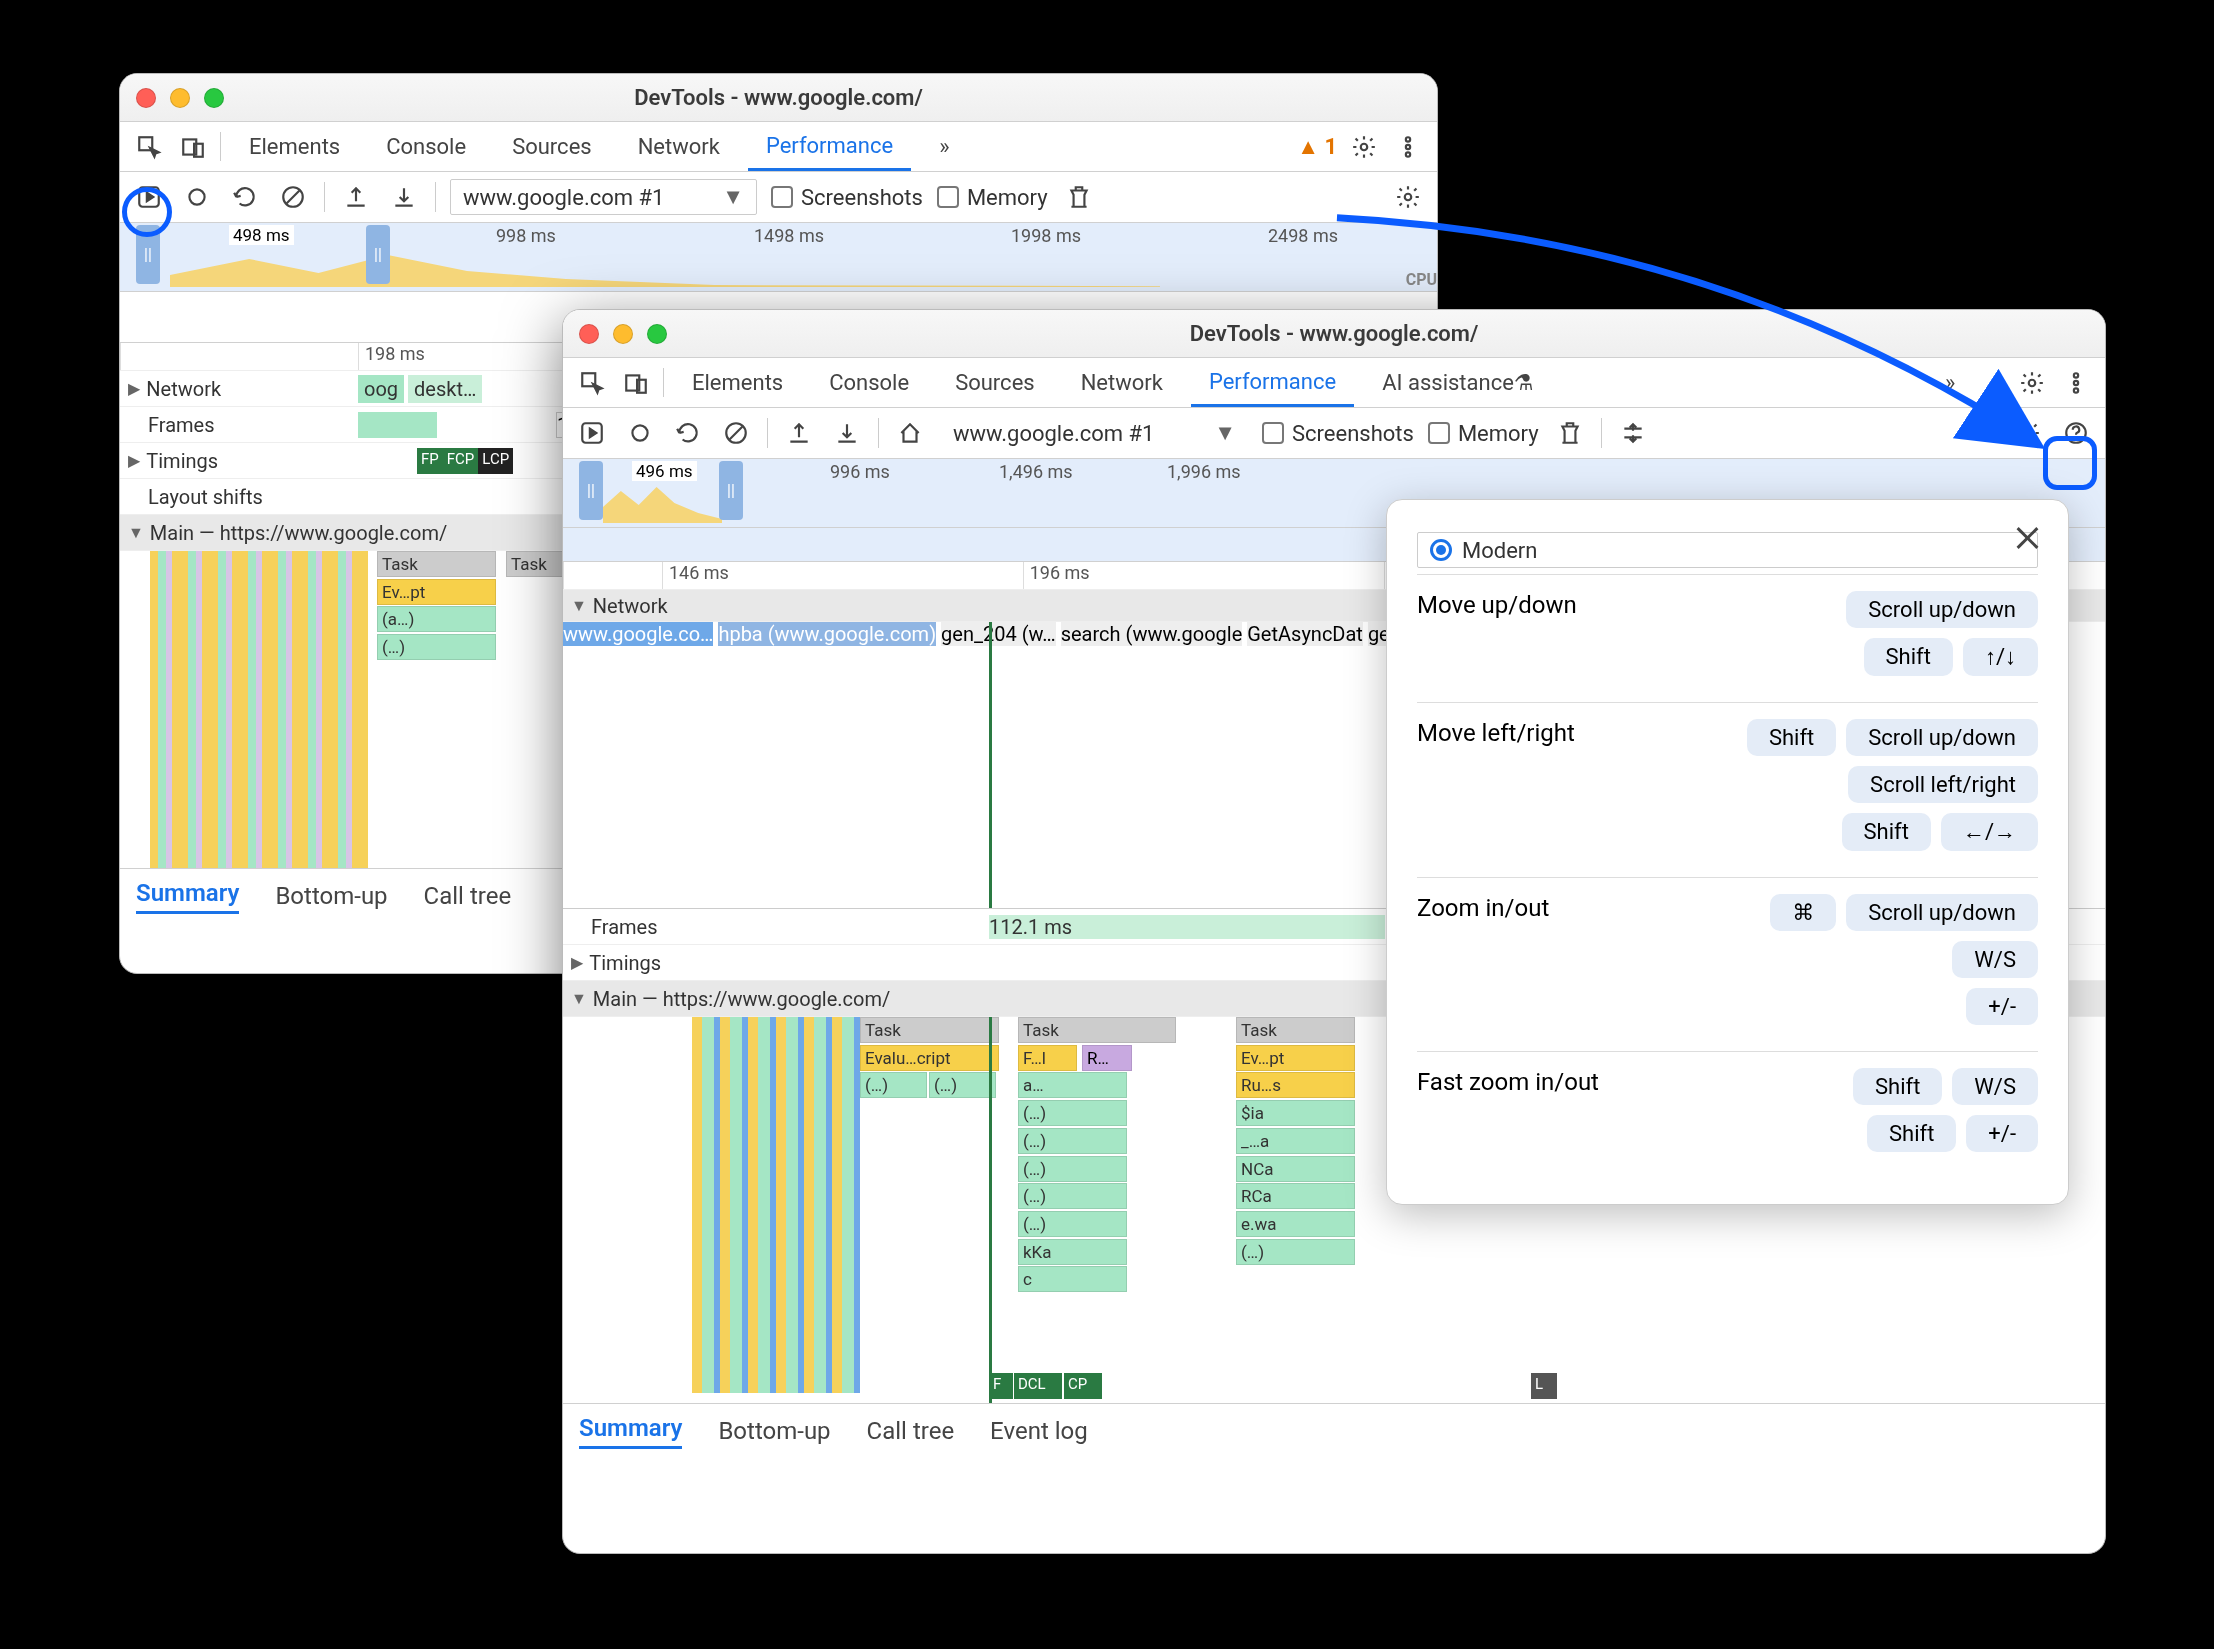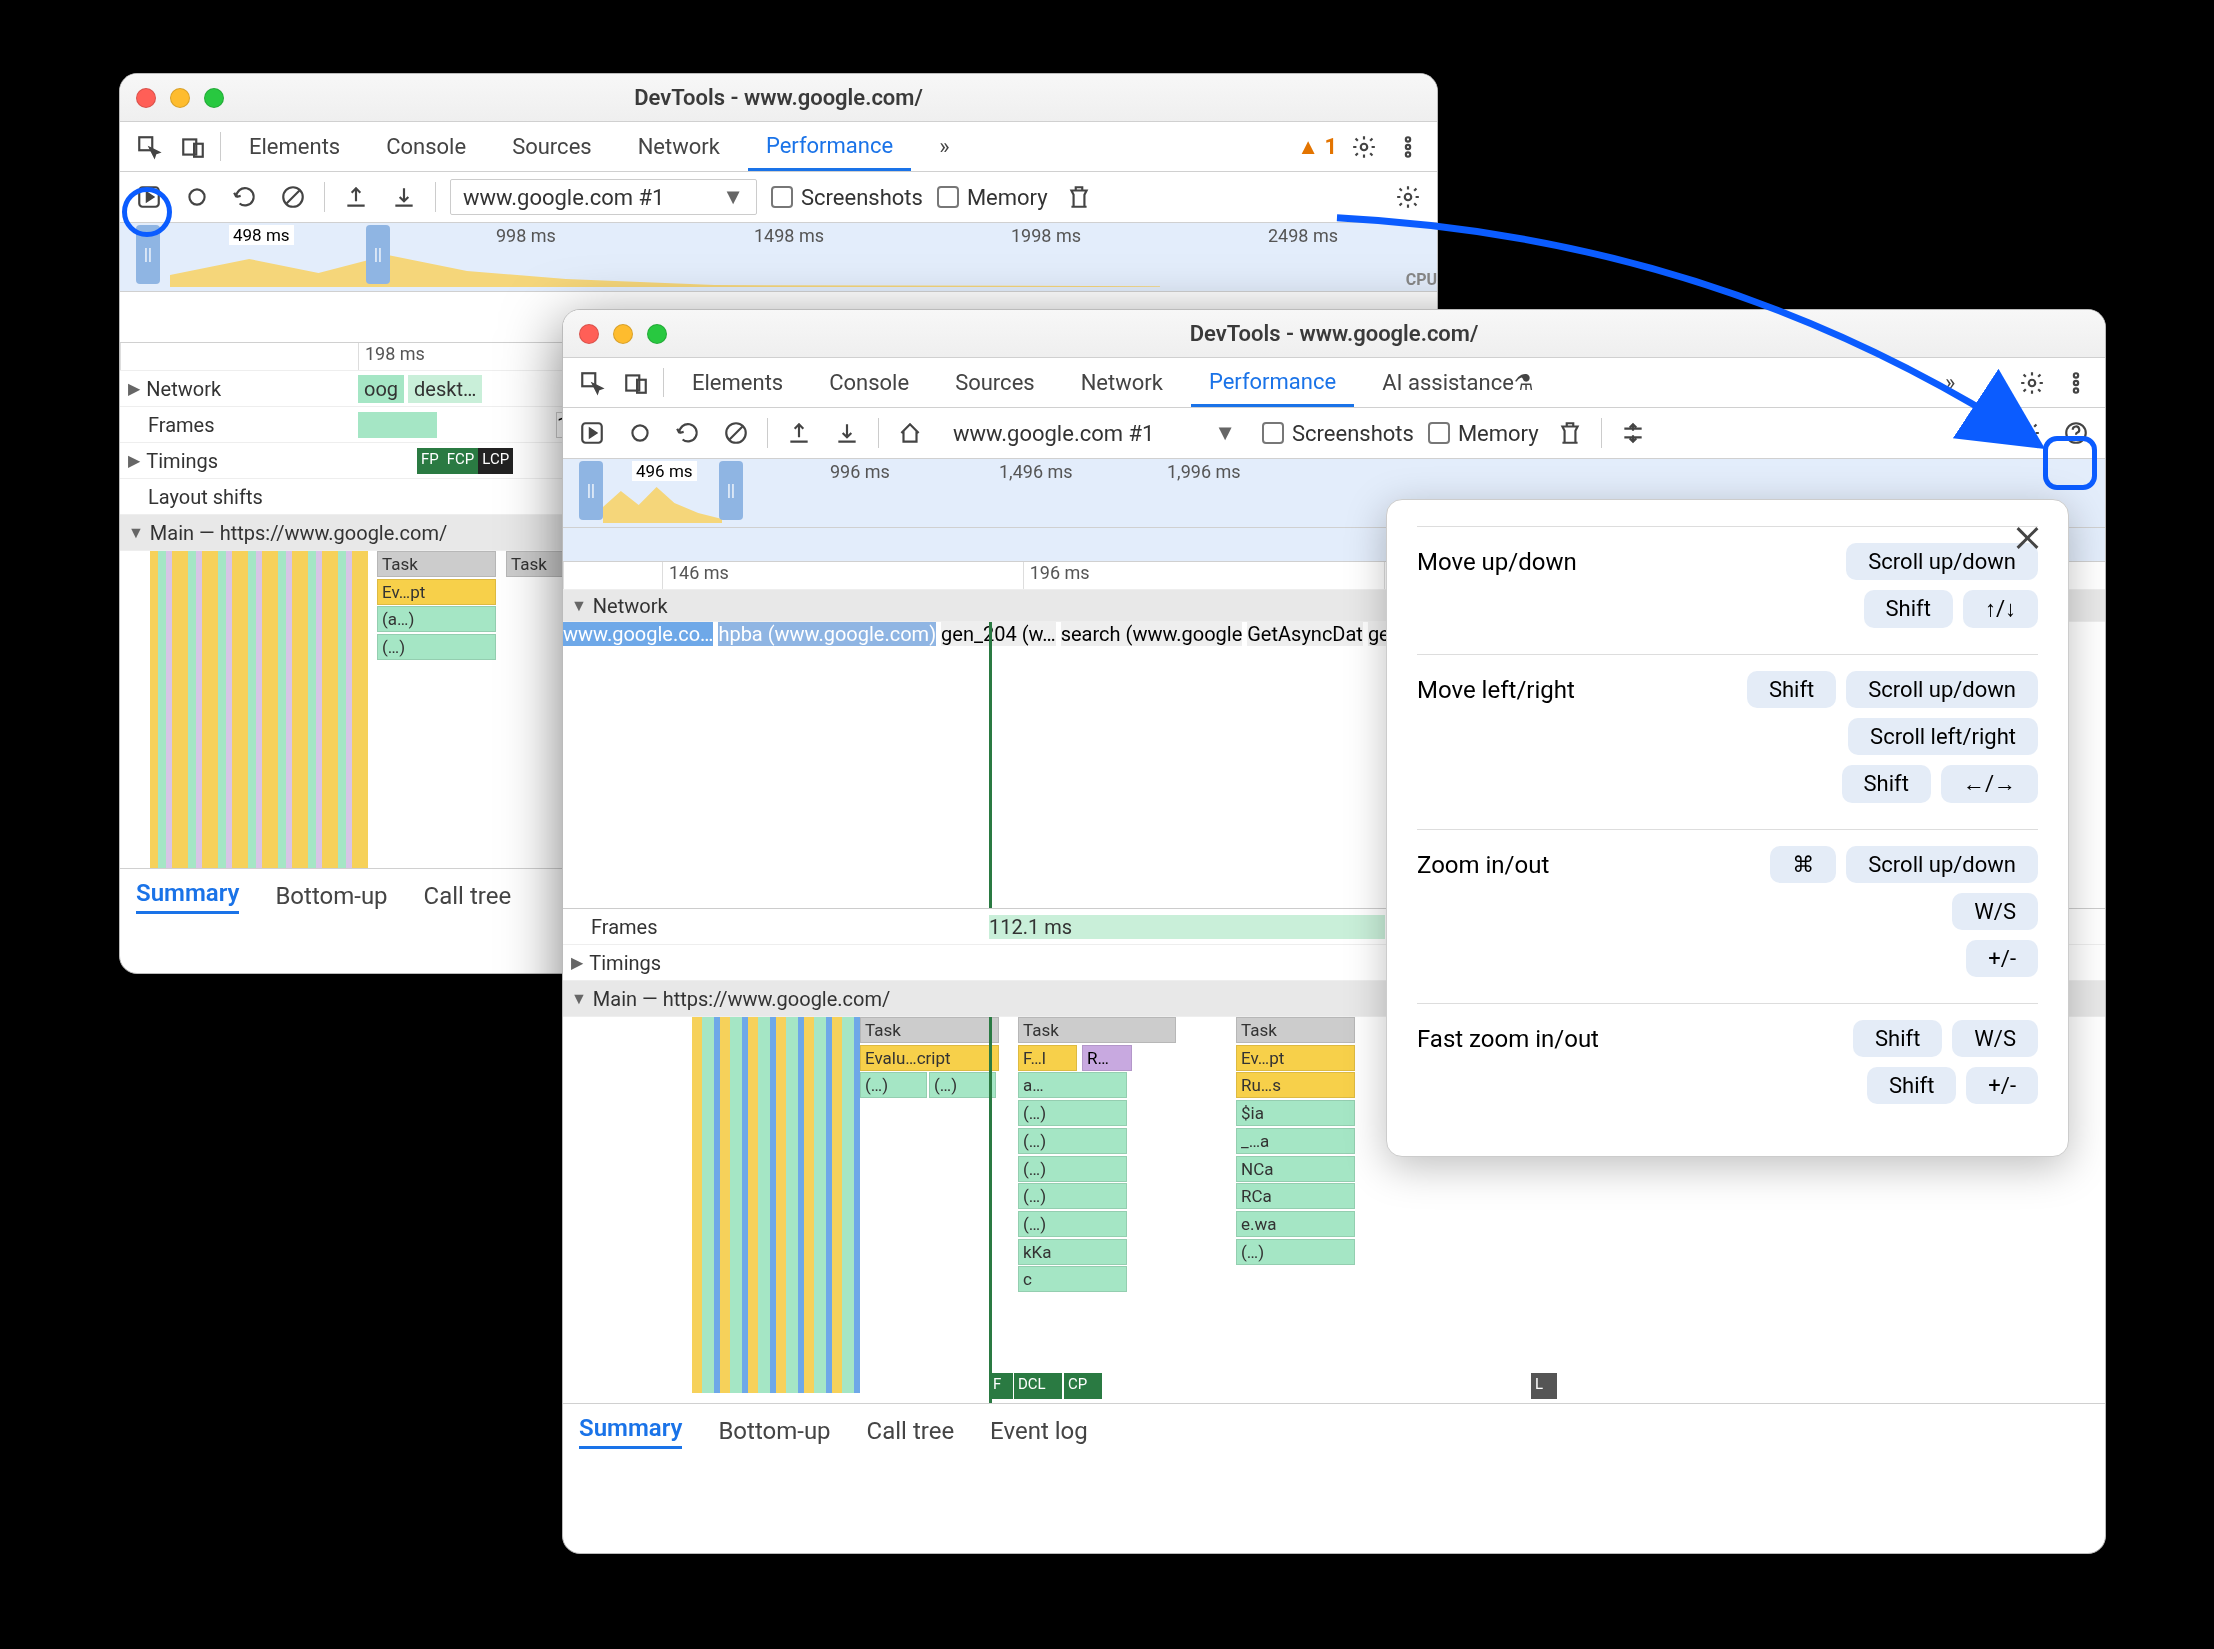--- a/index.html
+++ b/index.html
@@ -34,21 +34,21 @@
 .bluebar{background:#6ea8e8;color:#fff;}
 .bottomtabs { display:flex; height:55px; border-top:1px solid #d0d0d0; align-items:center; padding:0 16px; font-size:24px; color:#444; gap:36px; }
 .bottomtabs .btab.active{color:#1a73e8; font-weight:600;}
 .shortcuts-panel { position:absolute; background:#fff; border:1px solid #ccc; border-radius:16px; box-shadow:0 10px 40px rgba(0,0,0,0.25); padding:26px 30px; width:683px; font-size:24px; }
 .shortcuts-panel h3{font-size:28px;font-weight:700;margin-bottom:20px;}
 .radio{display:flex;align-items:center;gap:10px;margin:6px 0;}
 .radio .rcircle{width:22px;height:22px;border:3px solid #555;border-radius:50%;display:flex;align-items:center;justify-content:center;}
 .radio.sel .rcircle{border-color:#1a73e8;}
 .radio.sel .rcircle::after{content:"";width:10px;height:10px;background:#1a73e8;border-radius:50%;}
 .scgroup{border-top:1px solid #ddd;padding:16px 0;}
-.scrow{display:flex;align-items:center;justify-content:space-between;margin-bottom:10px;}
+.scrow{display:flex;align-items:flex-start;justify-content:space-between;margin-bottom:10px;}
 .keys{display:flex;gap:10px;flex-wrap:wrap;justify-content:flex-end;}
 .key{background:#e4ecf7;padding:6px 22px;border-radius:10px;font-size:22px;white-space:nowrap;}
 .closebtn{position:absolute;top:22px;right:24px;width:32px;height:32px;cursor:pointer;}
 .closebtn::before,.closebtn::after{content:"";position:absolute;left:14px;top:2px;width:3px;height:28px;background:#444;}
 .closebtn::before{transform:rotate(45deg)}.closebtn::after{transform:rotate(-45deg)}
 .arrow{position:absolute;pointer-events:none;}
 .warn{color:#e37400;font-weight:700;}
 .circle-highlight{border:5px solid #0b5cff;border-radius:14px;position:absolute;}
 .marker{position:absolute;height:26px;font-size:15px;color:#fff;padding:2px 4px;}
 .fpill{background:#2a7a42;}
@@ -480,20 +480,24 @@
   <defs>
       <marker id="ah" markerWidth="14" markerHeight="14" refX="11" refY="6" orient="auto">
         <path d="M0 0L12 6L0 12z" fill="#0b5cff"></path>
       </marker>
     </defs>
   <path d="M10 20 Q400 40 720 250" stroke="#0b5cff" stroke-width="7" fill="none" marker-end="url(#ah)"></path>
 </svg>
 
 <div class="shortcuts-panel" style="left:1386px; top:499px;">
   <div class="closebtn"></div>
+  <div class="radio sel">
+      <span class="rcircle"></span>
+      <span>Modern</span>
+    </div>
   <div id="scrows">
       <div class="scgroup">
         <div class="scrow">
           <div>Move up/down</div>
           <div class="keys">
             <span class="key">Scroll up/down</span>
           </div>
         </div>
         <div class="scrow">
           <div></div>

